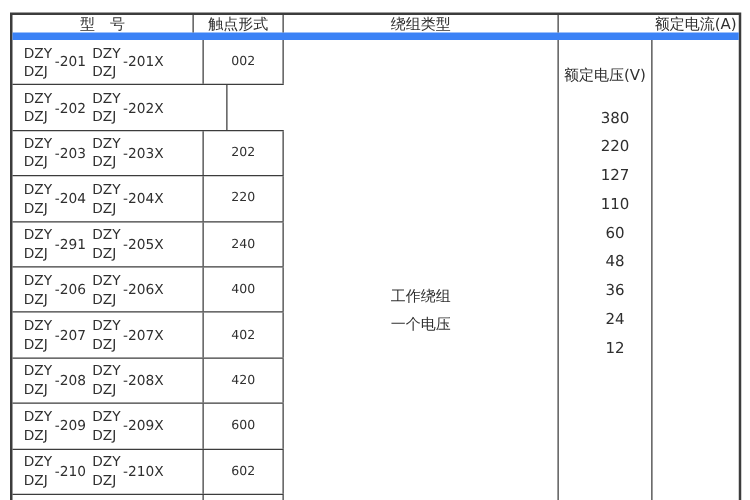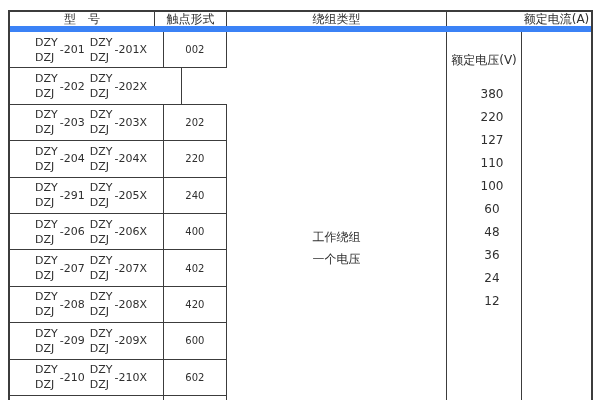--- a/index.html
+++ b/index.html
@@ -23,21 +23,21 @@
   .w-winding{width:220px;}
   .w-voltage{width:75px;margin-top:48px;}
   .w-current{flex:1;border-right:none;}
   .tbody{display:flex;align-items:stretch;height:410px;}
   .left-section{width:217px;}
   .trow{display:flex;height:36.4px;box-sizing:border-box;border-bottom:1px solid #3c3c3c;}
   .trow.partial{height:48px;border-bottom:none;}
   .cell{box-sizing:border-box;border-right:1px solid #3c3c3c;}
   .cell.model{
     width:172px;display:flex;align-items:center;
-    padding-left:25px;gap:5px;font-size:11px;
+    padding-left:9px;gap:5px;font-size:11px;
   }
   .cell.contact{
     width:72px;display:flex;align-items:center;justify-content:center;
     font-size:10px;
   }
   .mgroup{display:flex;align-items:center;gap:2px;}
   .mstack{display:flex;flex-direction:column;line-height:15px;}
   .msuffix{white-space:nowrap;}
   .mcol{position:relative;box-sizing:border-box;border-right:1px solid #3c3c3c;}
   .mcol.winding{width:220px;font-size:12px;}
@@ -276,21 +276,20 @@
           <div>一个电压</div>
         </div>
       </div>
 
       <div class="mcol voltage">
         <div class="voltage-list">
           <div class="vval">380</div>
           <div class="vval">220</div>
           <div class="vval">127</div>
           <div class="vval">110</div>
-          <div class="vval">100</div>
           <div class="vval">60</div>
           <div class="vval">48</div>
           <div class="vval">36</div>
           <div class="vval">24</div>
           <div class="vval">12</div>
         </div>
       </div>
 
       <div class="mcol current"></div>
     </div>

